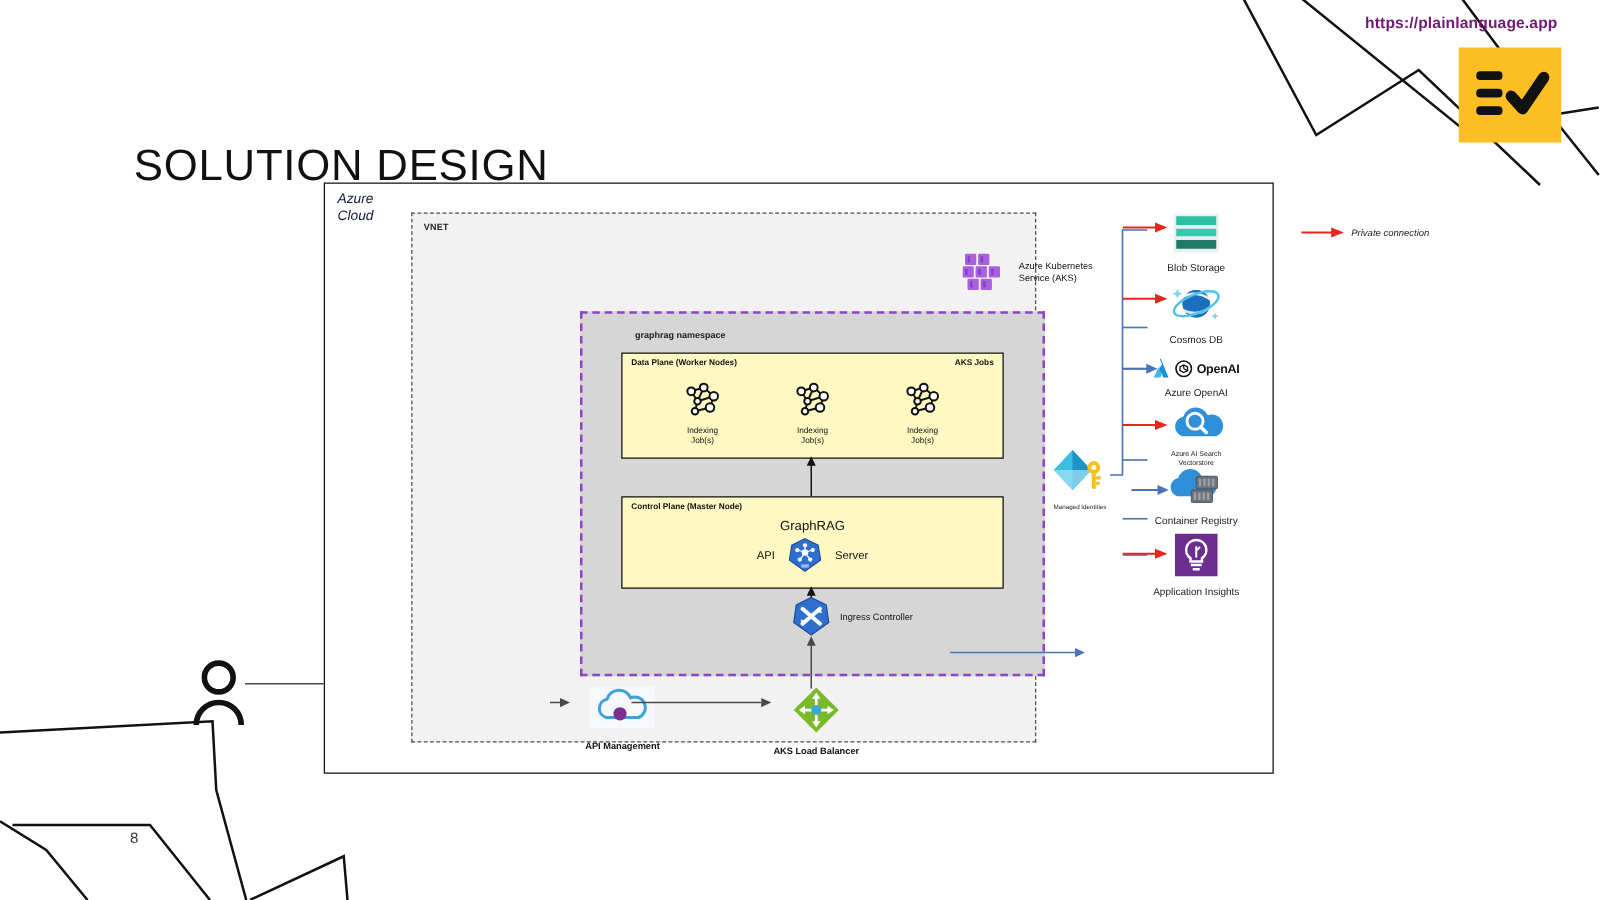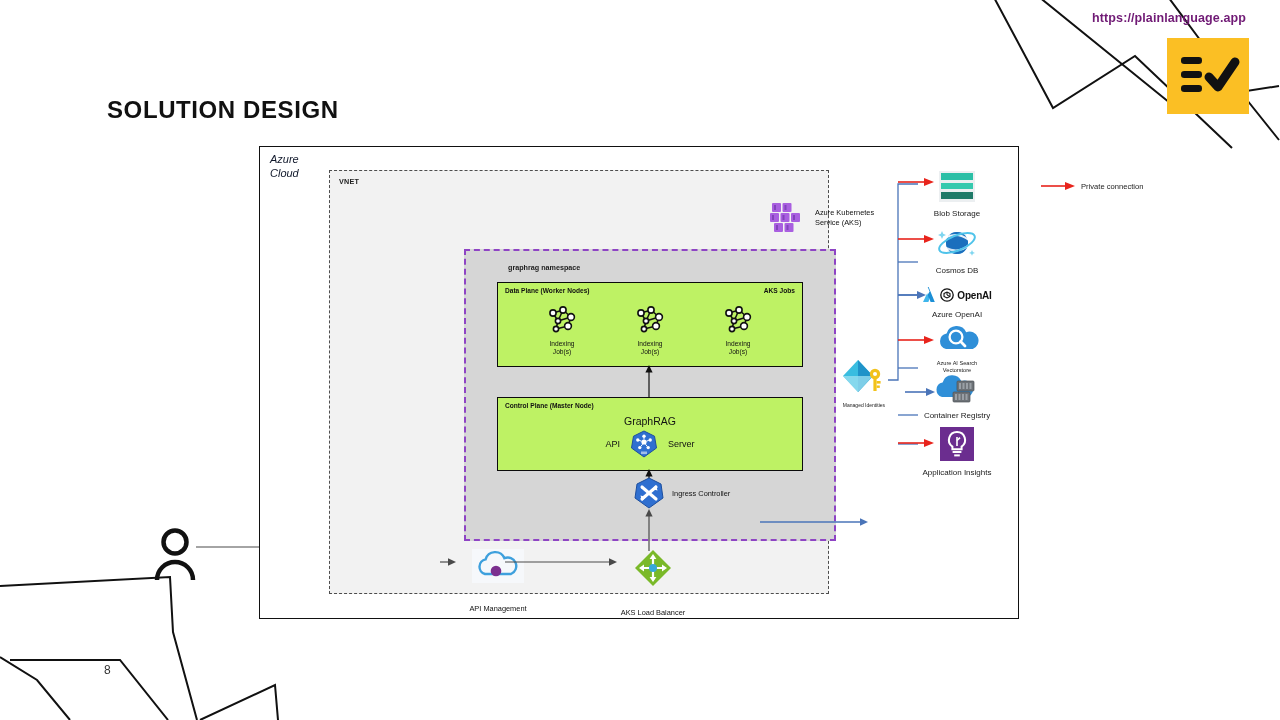--- a/index.html
+++ b/index.html
@@ -22,22 +22,22 @@
     letter-spacing:.1px; white-space:nowrap;
   }
   .brand-logo{
     position:absolute; left:1167px; top:38px;
     width:82px;height:76px;background:#fbbf24;
   }
   .brand-logo svg{display:block;}
 
   
   .page-title{
-    position:absolute; left:107px; top:96px;
-    font-size:24px; font-weight:700; color:#111111;
+    position:absolute; left:107px; top:113px;
+    font-size:35px; font-weight:400; color:#111111;
     letter-spacing:.6px; white-space:nowrap;
   }
   .page-num{
     position:absolute; left:104px; top:663px;
     font-size:12px; color:#333;
   }
 
   
   .diagram{
     position:absolute; left:259px; top:146px;
@@ -63,21 +63,21 @@
     width:368px; height:288px;
     border:2px dashed #8e44c4;
     background:#d6d6d6;
   }
   .ns-label{
     position:absolute; left:10px; top:12px;
     font-size:7.2px; font-weight:bold; color:#1d1d1d;margin-left:32px;
   }
   .plane{
     position:absolute; border:1.3px solid #0b0b0b;
-    background:#bef264;
+    background:#fef9c3;
   }
   .dataplane{ left:31px; top:31px; width:304px; height:83px; }
   .ctrlplane{ left:31px; top:146px; width:304px; height:72px; }
   .plane-label{
     position:absolute; left:7px; top:4px;
     font-size:6.6px; font-weight:bold; color:#111;
   }
   .plane-label-right{
     position:absolute; right:7px; top:4px;
     font-size:6.6px; font-weight:bold; color:#111;
@@ -102,21 +102,21 @@
 
   
   .aks-group{ position:absolute; left:440px; top:30px; display:flex; align-items:center; gap:7px;}
   .aks-text{ font-size:7.4px; color:#111; line-height:1.35; white-space:nowrap;}
 
   
   .ingress-group{position:absolute; left:304px; top:306px; display:flex; align-items:center; gap:8px;}
   .ingress-text{font-size:7.4px;font-weight:normal;color:#111;white-space:nowrap;}
   .apim{position:absolute; left:123px; top:378px; text-align:center; width:90px;}
   .lb{position:absolute; left:278px; top:378px; text-align:center; width:90px;}
-  .svc-cap{font-size:7.4px;font-weight:normal;color:#111;margin-top:17px;white-space:nowrap;}
+  .svc-cap{font-size:7.4px;font-weight:bold;color:#111;margin-top:4px;white-space:nowrap;}
 
   
   .user-icon{position:absolute; left:152px; top:528px;}
 
   
   .svc{
     position:absolute; text-align:center; width:110px;
   }
   .svc .cap{
     font-size:8px; color:#1a1a1a; margin-top:2px; line-height:1.15;
@@ -125,21 +125,21 @@
   .mi{
     position:absolute; left:836px; top:358px; width:56px; text-align:center;
   }
   .mi .cap{ font-size:5px; color:#1a1a1a; margin-top:0px; }
 
   
   .legend{
     position:absolute; left:1041px; top:181px;
     display:flex; align-items:center; gap:6px;
   }
-  .legend-text{ font-size:7.6px; color:#222; white-space:nowrap; }
+  .legend-text{ font-size:7.6px; color:#222; white-space:nowrap;font-style:italic; }
 
   .openai-row{display:flex;align-items:center;justify-content:center;gap:3px;height:26px;}
   .openai-word{font-size:10px;font-weight:bold;color:#111;letter-spacing:-.2px;}
 </style>
 </head>
 <body>
 
 <div class="slide">
 
   <svg class="deco" viewBox="0 0 1280 720">

